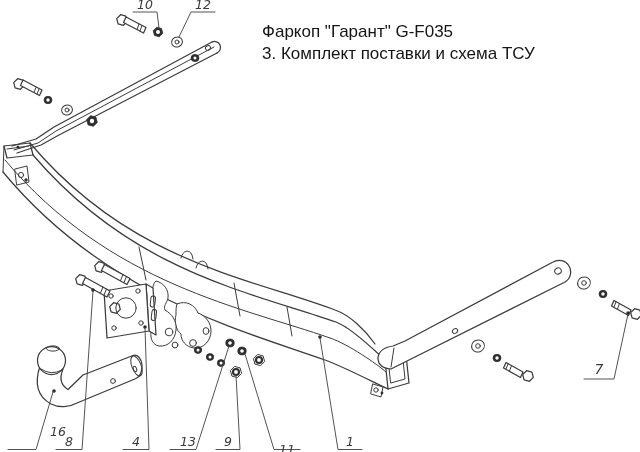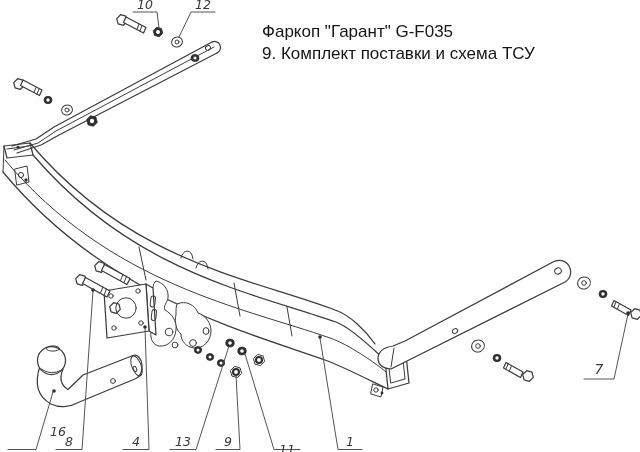--- a/index.html
+++ b/index.html
@@ -183,27 +183,27 @@
       <circle class="dot" cx="54" cy="391" r="1.8"></circle>
       <circle class="dot" cx="93" cy="290" r="1.8"></circle>
       <circle class="dot" cx="145" cy="327" r="1.8"></circle>
       <circle class="dot" cx="320" cy="337" r="1.8"></circle>
       <circle class="dot" cx="628" cy="313" r="1.8"></circle>
     </g>
   </svg>
 
   <div id="title-block">
     <div>Фаркоп "Гарант" G-F035</div>
-    <div>9. Комплект поставки и схема ТСУ</div>
+    <div>3. Комплект поставки и схема ТСУ</div>
   </div>
 
   <span class="callout" style="left:133px;top:-2px;width:24px;">10</span>
   <span class="callout" style="left:191px;top:-2px;width:24px;">12</span>
   <span class="callout" style="left:8px;top:425px;width:28px;margin-left:36px;">16</span>
   <span class="callout" style="left:56px;top:435px;width:26px;">8</span>
   <span class="callout" style="left:123px;top:435px;width:26px;">4</span>
-  <span class="callout" style="left:170px;top:435px;width:26px;">13</span>
+  <span class="callout" style="left:170px;top:435px;width:26px;text-align:right;">13</span>
   <span class="callout" style="left:216px;top:435px;width:24px;">9</span>
   <span class="callout" style="left:274px;top:443px;width:26px;">11</span>
   <span class="callout" style="left:338px;top:435px;width:24px;">1</span>
   <span class="callout" style="left:584px;top:363px;width:30px;font-size:14px;">7</span>
 
 </div>
 
 </body></html>

